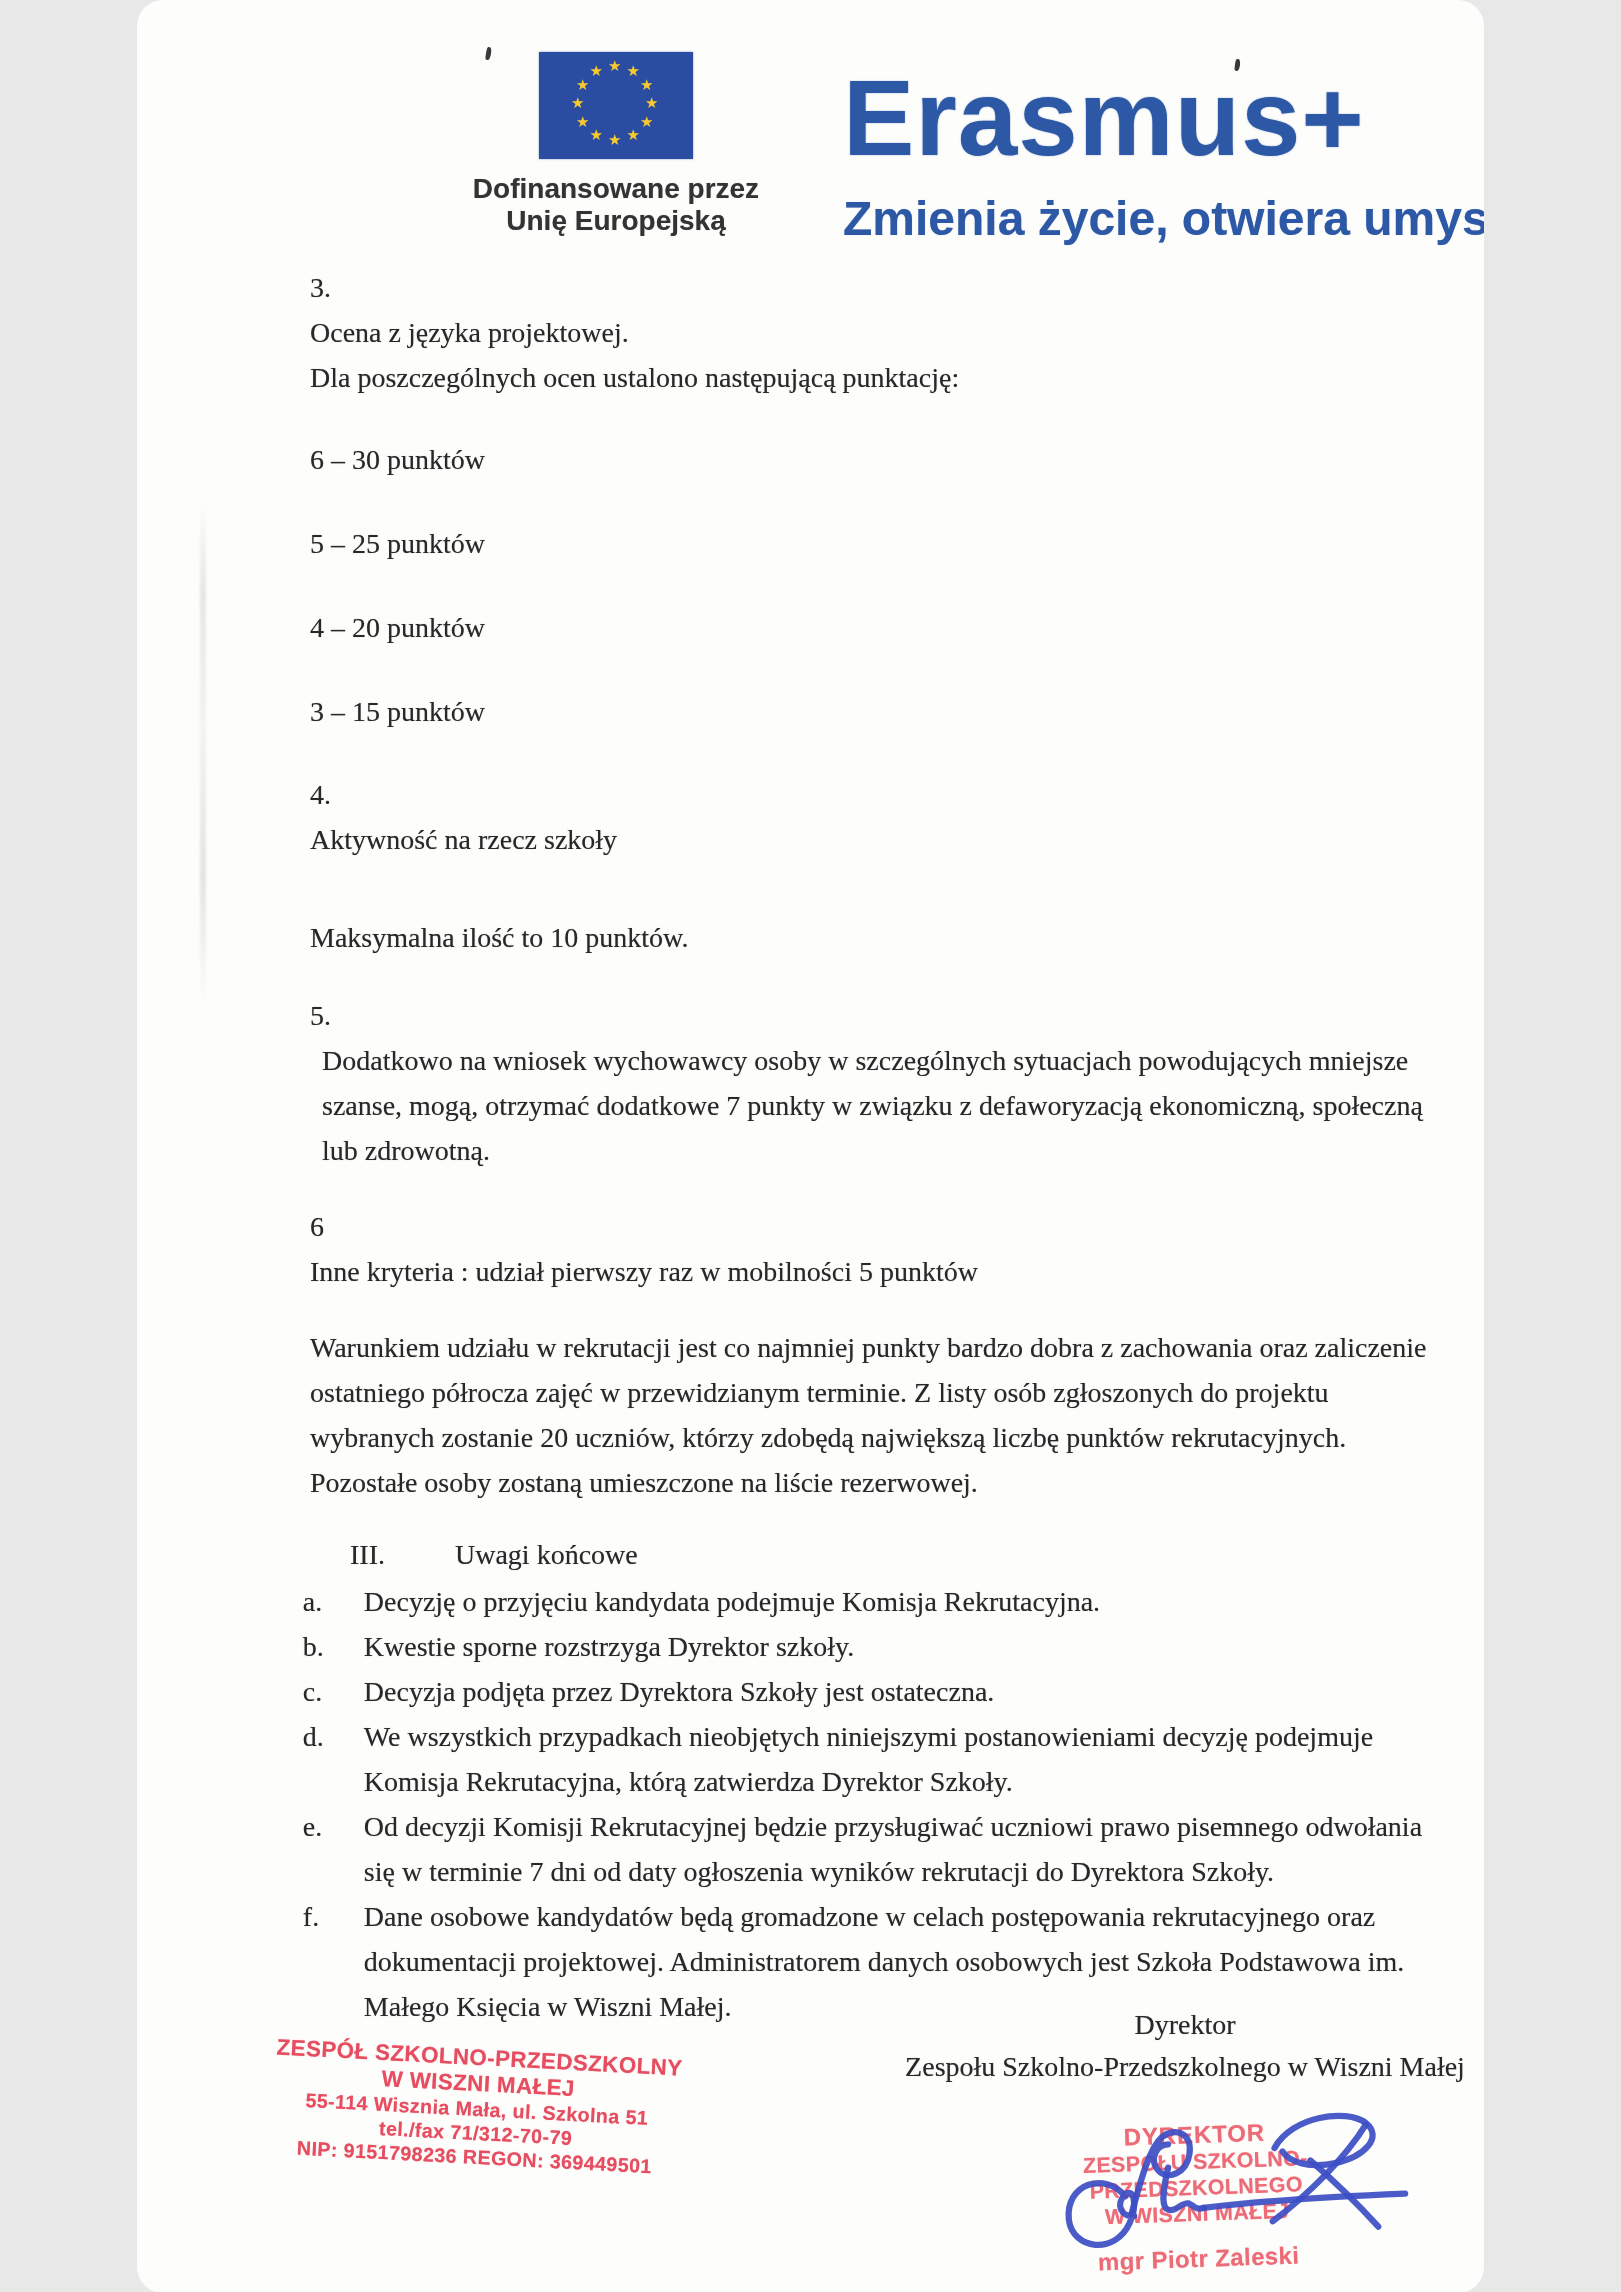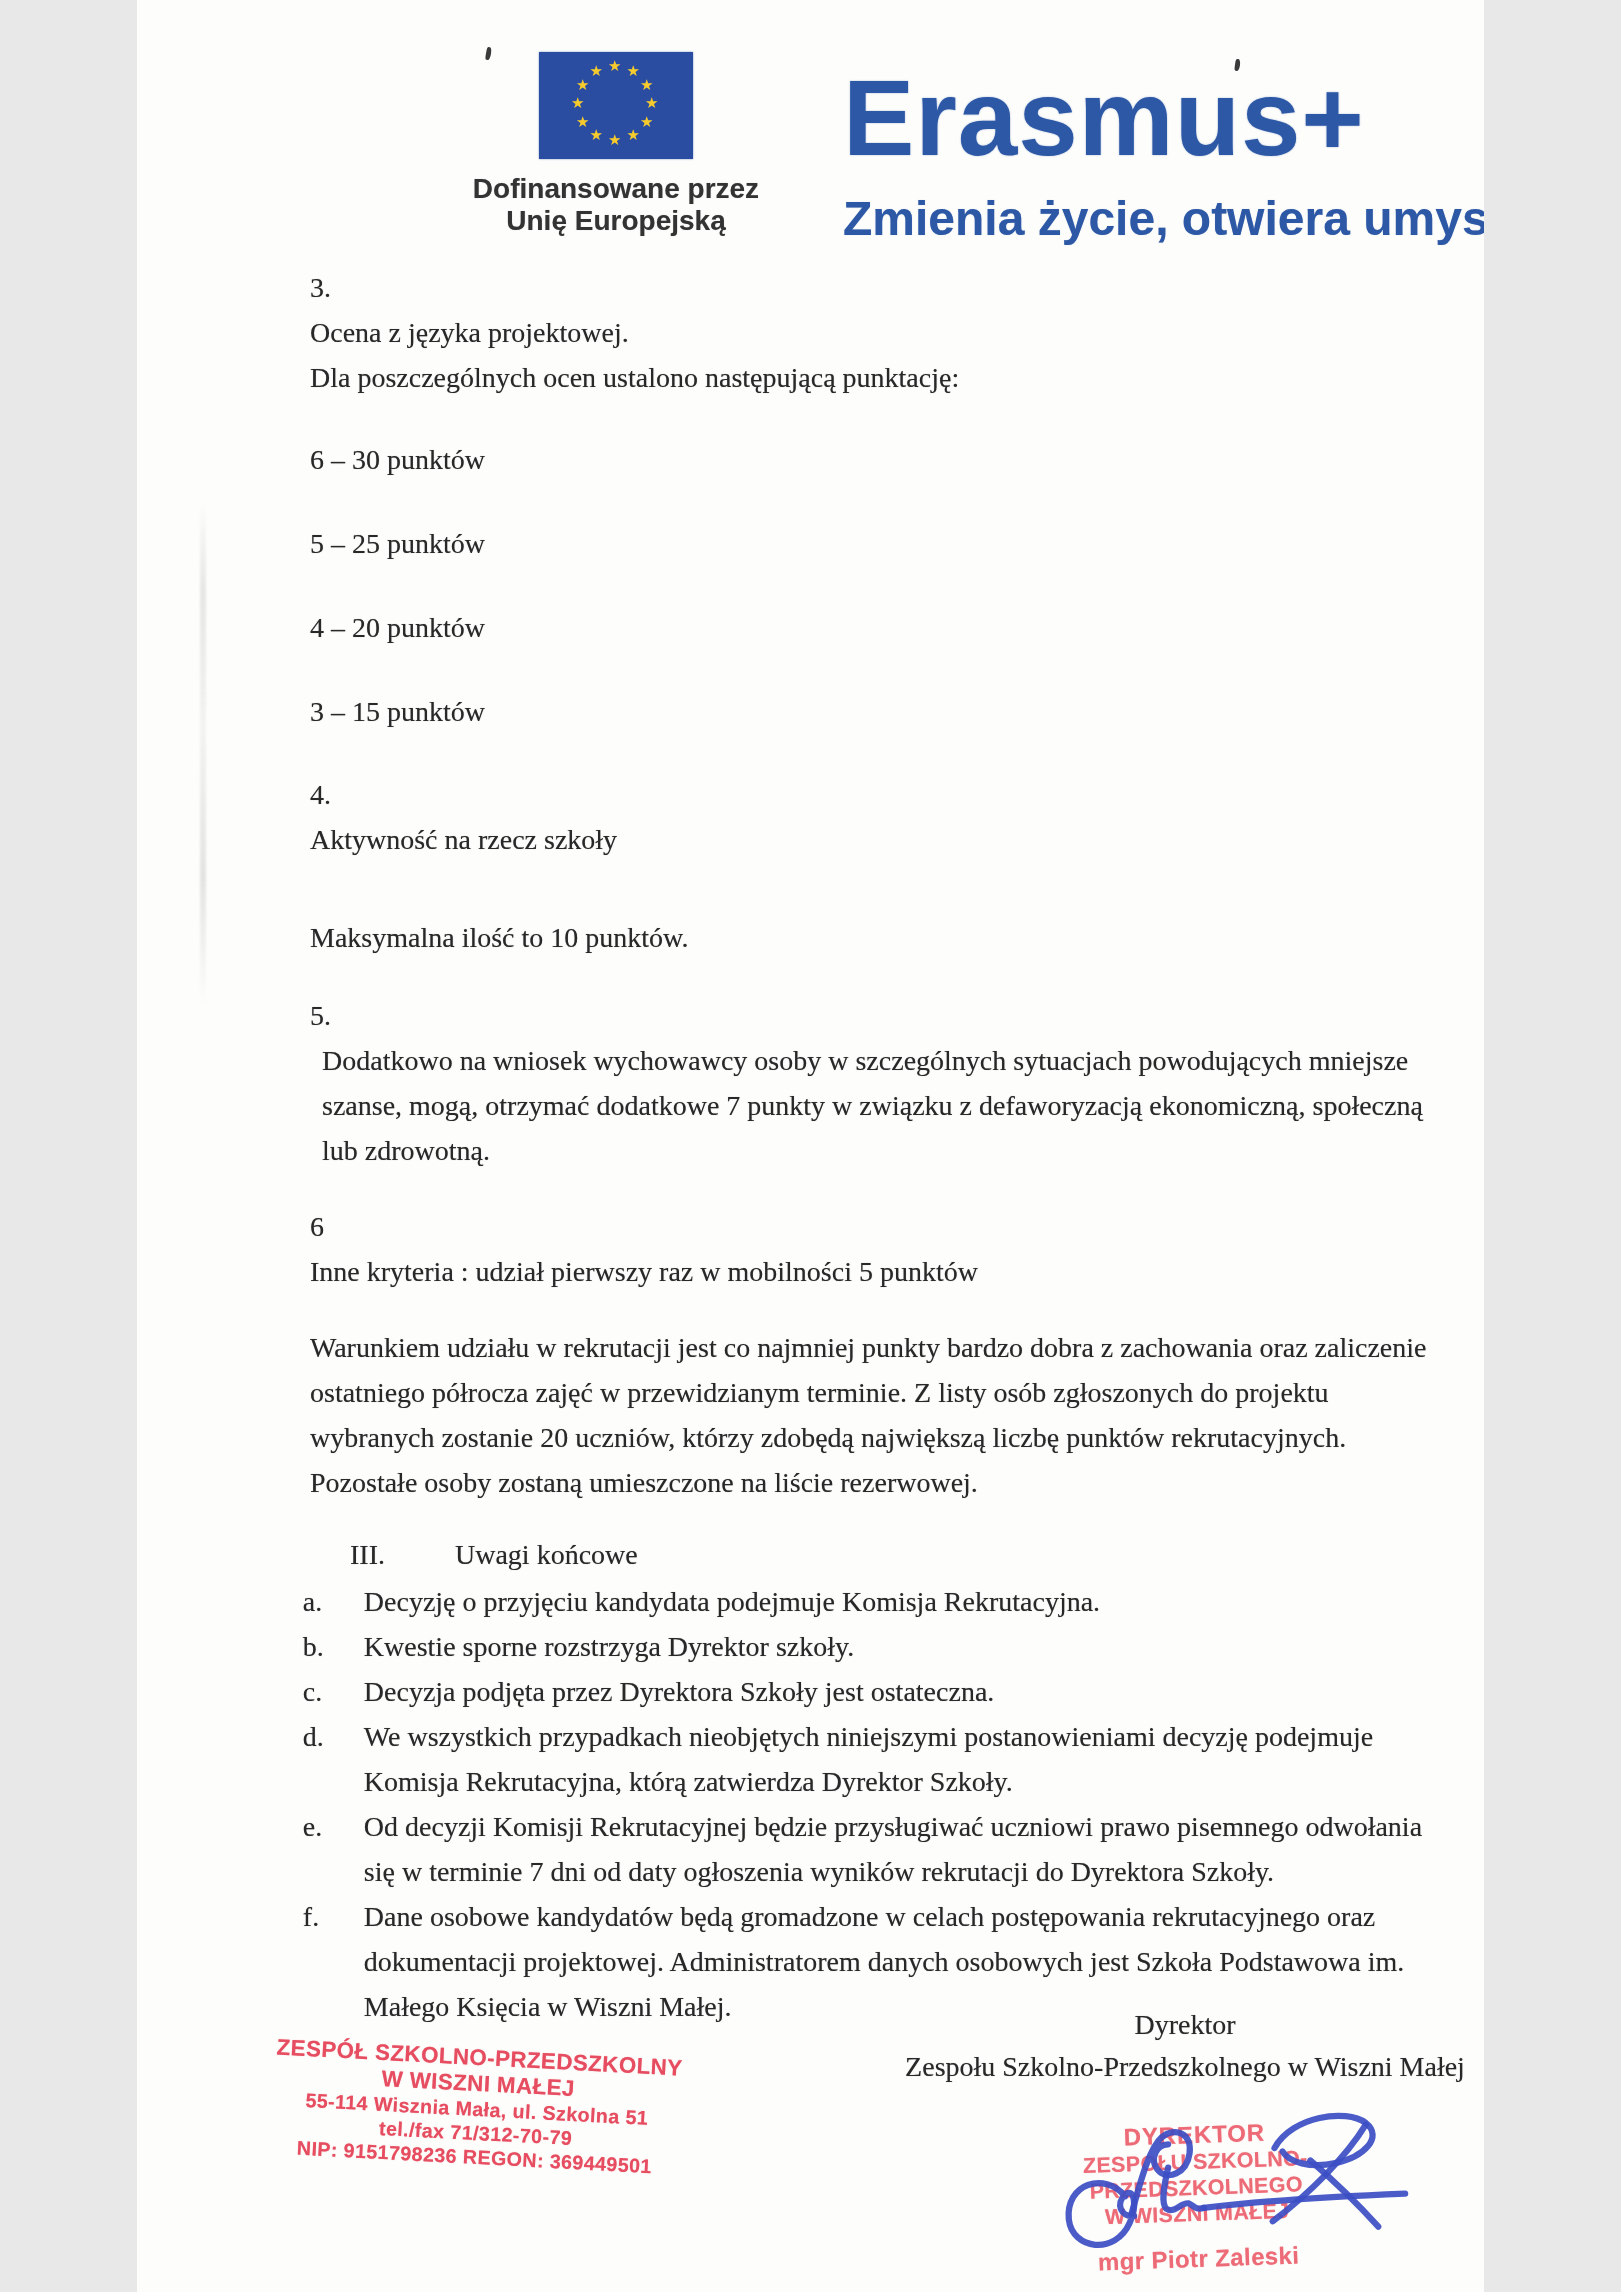--- a/index.html
+++ b/index.html
@@ -1,20 +1,21 @@
 <!DOCTYPE html>
 <html style="font-size:14.3px"><head>
 <meta charset="utf-8">
 <style>
   html,body{margin:0;padding:0;background:#e8e8e8;}
   .page{
     position:relative;width:1347px;height:2293px;margin:0 auto;
     background:#fdfdfb;overflow:hidden;
     font-family:"Liberation Serif","DejaVu Serif",serif;
     color:#282828;
+    border-radius:26px;
   }
   
   .eu-block{position:absolute;left:318px;top:52px;width:322px;text-align:center;}
   .eu-flag{position:relative;width:154px;height:107px;margin:0 auto;background:#2b4da1;box-shadow:0 0 1.8px rgba(43,77,161,.6);}
   .eu-flag .star{position:absolute;left:50%;top:50%;width:0;height:0;}
   .eu-flag .star::before{
     content:"★";position:absolute;left:-8px;top:-9.9px;
     font-size:15px;line-height:1;color:#f7cb2d;
     font-family:"DejaVu Sans",sans-serif;
   }

